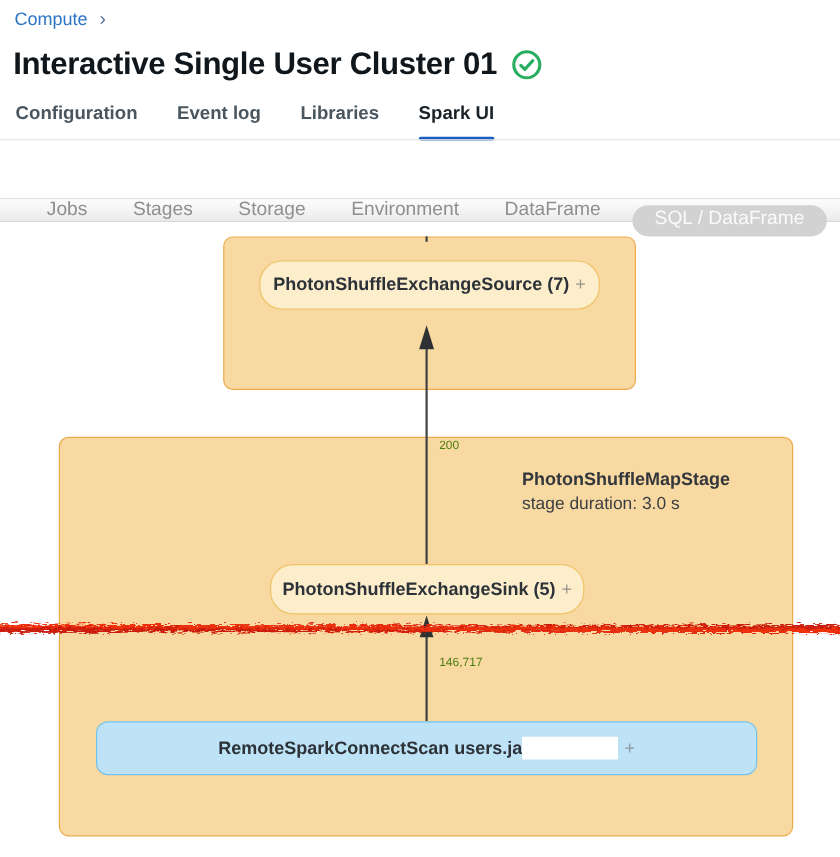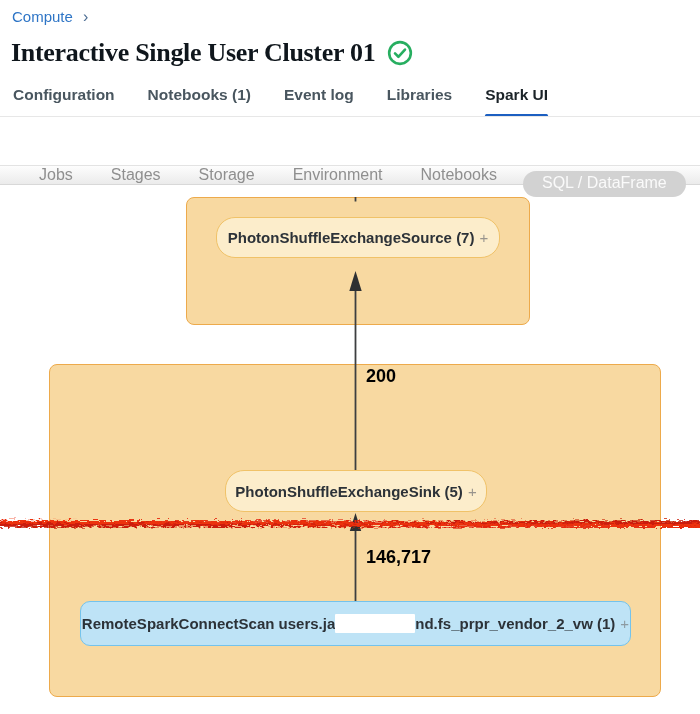--- a/index.html
+++ b/index.html
@@ -4,21 +4,21 @@
 <style>
   * { margin:0; padding:0; box-sizing:border-box; }
   html,body { width:700px; height:714px; background:#ffffff; overflow:hidden;
               font-family:"Liberation Sans", sans-serif; position:relative; }
 
   
   .breadcrumb { position:absolute; left:12px; top:8px; font-size:15px; display:flex; gap:10px; align-items:center; }
   .breadcrumb a { color:#2e75c6; text-decoration:none; cursor:pointer; }
   .breadcrumb .sep { color:#4e6f94; font-size:16px; line-height:1; }
 
-  .title-row { position:absolute; left:11px; top:38px; display:flex; align-items:center; gap:12px;font-family:Liberation Serif, serif; }
+  .title-row { position:absolute; left:11px; top:38px; display:flex; align-items:center; gap:12px; }
   .page-title { font-size:26px; font-weight:700; color:#0f161c; letter-spacing:-0.3px; }
 
   .tabs { position:absolute; left:13px; top:86px; display:flex; gap:33px; }
   .tab { font-size:15.5px; font-weight:700; color:#49565f; padding-bottom:13px; position:relative; cursor:pointer; white-space:nowrap; }
   .tab.active { color:#1b2328; }
   .tab.active::after { content:""; position:absolute; left:0; right:0; bottom:0; height:3px; background:#1c5fc1; border-radius:2px; }
   .tabs-divider { position:absolute; left:0; top:116px; width:700px; height:1px; background:#e7e7e7; }
 
   
   .subnav { position:absolute; left:0; top:165px; width:700px; height:20px;
@@ -41,21 +41,21 @@
               font-size:15px; font-weight:700; color:#2c3238; cursor:pointer; white-space:nowrap; }
   #node-source { left:216px; top:217px; width:284px; height:41px; }
   #node-sink   { left:225px; top:470px; width:262px; height:42px; }
   #node-scan   { left:80px;  top:601px; width:551px; height:45px;
                  background:#bee3f6; border:1.5px solid #74c3ec; border-radius:10px; }
   .plus { color:#98948d; font-weight:400; margin-left:5px; }
   #node-scan .plus { color:#8d9aa1; }
   .redaction { display:inline-block; width:80px; height:19px; background:#ffffff; border-radius:1px;
                vertical-align:-4px; margin:0 0 0 0; }
 
-  .edge-label { position:absolute; z-index:3; font-size:18px; font-weight:700; color:#000000; }
+  .edge-label { position:absolute; z-index:3; font-size:10px; font-weight:400; color:#4d7c0f; }
   #label-200    { left:366px; top:366px; }
   #label-146717 { left:366px; top:547px; }
 
   .stage-meta { position:absolute; left:435px; top:391px; z-index:3; }
   .stage-name { font-size:15px; font-weight:700; color:#33373b; }
   .stage-duration { font-size:14.5px; color:#393e43; margin-top:4px; }
 
   svg.arrows   { position:absolute; left:0; top:0; z-index:2; pointer-events:none; }
   svg.scribble { position:absolute; left:0; top:512px; z-index:5; pointer-events:none; }
 </style>
@@ -72,33 +72,32 @@
   <span style="display:inline-flex;">
     <svg width="26" height="26" viewBox="0 0 24 24">
       <circle cx="12" cy="12" r="10" fill="#ffffff" stroke="#27ae60" stroke-width="2.4"></circle>
       <path d="M7.4 12.4l3.1 3.1 6.1-6.7" fill="none" stroke="#27ae60" stroke-width="2.4" stroke-linecap="round" stroke-linejoin="round"></path>
     </svg>
   </span>
 </div>
 
 <div class="tabs">
   <div class="tab">Configuration</div>
-  <div class="tab">Notebooks (1)</div>
   <div class="tab">Event log</div>
   <div class="tab">Libraries</div>
   <div class="tab active">Spark UI</div>
 </div>
 <div class="tabs-divider"></div>
 
 <div class="subnav">
   <span class="subnav-item">Jobs</span>
   <span class="subnav-item">Stages</span>
   <span class="subnav-item">Storage</span>
   <span class="subnav-item">Environment</span>
-  <span class="subnav-item">Notebooks</span>
+  <span class="subnav-item">DataFrame</span>
   <span class="subnav-pill">SQL / DataFrame</span>
 </div>
 
 <div class="dag">
 
   <div class="stage-box" id="stage-upstream"></div>
   <div class="stage-box" id="stage-map"></div>
 
   <svg class="arrows" width="700" height="714" viewBox="0 0 700 714">
     <g stroke="#3d3f41" stroke-width="1.8">
@@ -112,32 +111,35 @@
     </g>
   </svg>
 
   <div class="dag-node" id="node-source">
     <span>PhotonShuffleExchangeSource (7)</span>
     <span class="plus">+</span>
   </div>
 
   <div class="edge-label" id="label-200">200</div>
 
+  <div class="stage-meta">
+    <div class="stage-name">PhotonShuffleMapStage</div>
+    <div class="stage-duration">stage duration: 3.0 s</div>
+  </div>
 
   <div class="dag-node" id="node-sink">
     <span>PhotonShuffleExchangeSink (5)</span>
     <span class="plus">+</span>
   </div>
 
   <div class="edge-label" id="label-146717">146,717</div>
 
   <div class="dag-node" id="node-scan">
     <span>RemoteSparkConnectScan users.ja</span>
       <span class="redaction"></span>
-      <span>nd.fs_prpr_vendor_2_vw (1)</span>
     <span class="plus">+</span>
   </div>
 
   <svg class="scribble" width="700" height="22" viewBox="0 0 700 22">
     <defs>
       <filter id="rough" x="-3%" y="-300%" width="106%" height="700%">
         <feTurbulence type="turbulence" baseFrequency="0.11 0.75" numOctaves="3" seed="11" result="n"></feTurbulence>
         <feDisplacementMap in="SourceGraphic" in2="n" scale="7"></feDisplacementMap>
       </filter>
     </defs>

